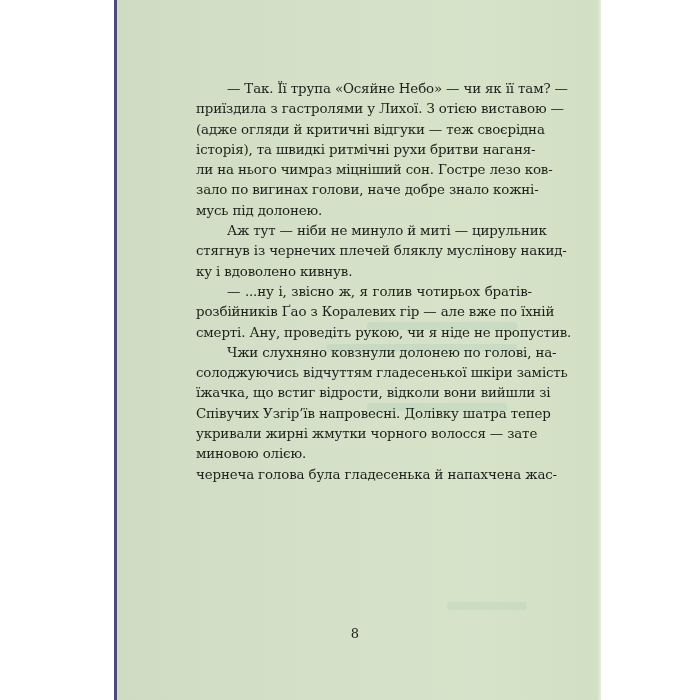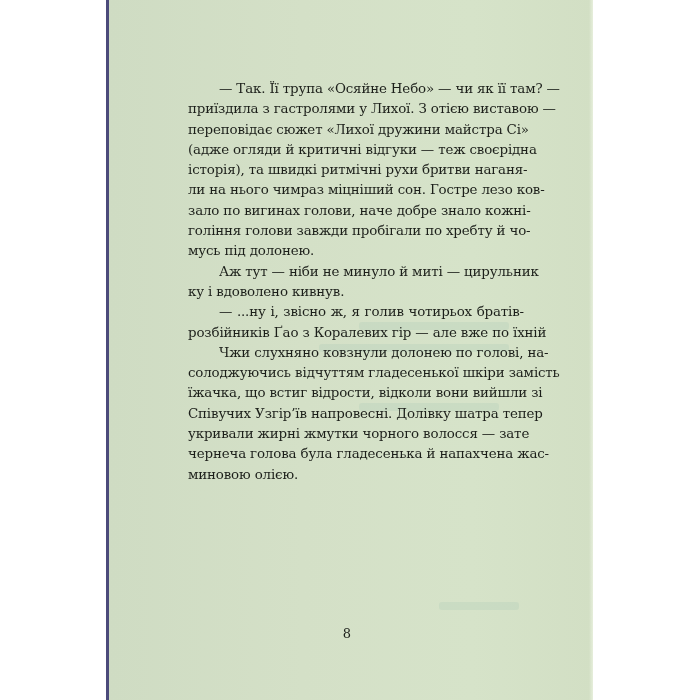--- a/index.html
+++ b/index.html
@@ -5,21 +5,21 @@
     html, body {
       margin: 0;
       padding: 0;
       width: 700px;
       height: 700px;
       background: #ffffff;
       overflow: hidden;
     }
     .page {
       position: absolute;
-      left: 106px;
+      left: 114px;
       top: 0;
       width: 487px;
       height: 700px;
       background: linear-gradient(90deg, #cfdcc3 0%, #d4e0c7 40%, #d6e3c9 75%, #d2dfc4 100%);
       border-left: 3px solid #4b4a7a;
       box-sizing: border-box;
     }
     .page::after {
       content: "";
       position: absolute;
@@ -78,37 +78,37 @@
   <div class="bleed" style="left:250px; top:322px; width:150px;"></div>
   <div class="bleed" style="left:210px; top:344px; width:190px;"></div>
   <div class="bleed" style="left:250px; top:403px; width:140px;"></div>
   <div class="bleed" style="left:330px; top:602px; width:80px;"></div>
 
   <div class="text-block">
 
     <span class="line indent">— Так. Її трупа «Осяйне Небо» — чи як її там? —</span>
     <span class="line">приїздила з гастролями у Лихої. З отією виставою —</span>
 
-    <span class="line">переповідає сюжет «Лихої дружини майстра Сі»</span>
     <span class="line">(адже огляди й критичні відгуки — теж своєрідна</span>
     <span class="line">історія), та швидкі ритмічні рухи бритви наганя-</span>
     <span class="line">ли на нього чимраз міцніший сон. Гостре лезо ков-</span>
     <span class="line">зало по вигинах голови, наче добре знало кожні-</span>
-    <span class="line">гоління голови завжди пробігали по хребту й чо-</span>
     <span class="line last">мусь під долонею.</span>
 
     <span class="line indent">Аж тут — ніби не минуло й миті — цирульник</span>
+    <span class="line">стягнув із чернечих плечей бляклу муслінову накид-</span>
     <span class="line last">ку і вдоволено кивнув.</span>
 
     <span class="line indent">— ...ну і, звісно ж, я голив чотирьох братів-</span>
     <span class="line">розбійників Ґао з Коралевих гір — але вже по їхній</span>
+    <span class="line">смерті. Ану, проведіть рукою, чи я ніде не пропустив.</span>
 
     <span class="line indent">Чжи слухняно ковзнули долонею по голові, на-</span>
     <span class="line">солоджуючись відчуттям гладесенької шкіри замість</span>
     <span class="line">їжачка, що встиг відрости, відколи вони вийшли зі</span>
     <span class="line">Співучих Узгір’їв напровесні. Долівку шатра тепер</span>
     <span class="line">укривали жирні жмутки чорного волосся — зате</span>
+    <span class="line last">миновою олією.</span>
     <span class="line">чернеча голова була гладесенька й напахчена жас-</span>
-    <span class="line last">миновою олією.</span>
   </div>
 
   <div class="page-number">8</div>
 </div>
 
 </body></html>

